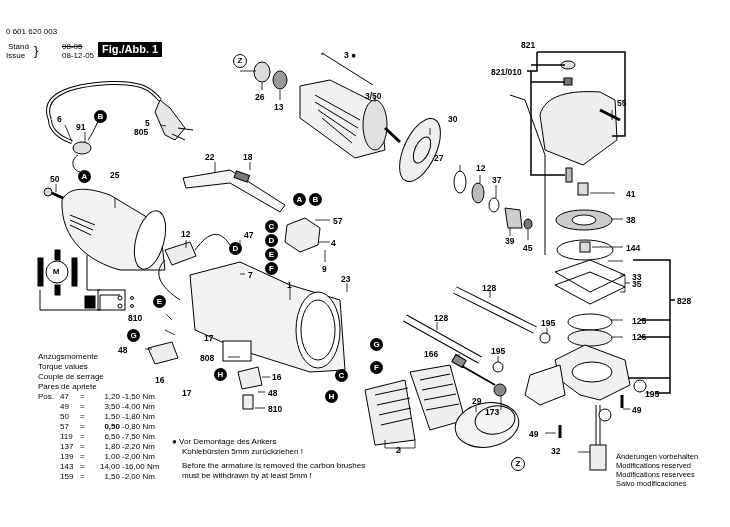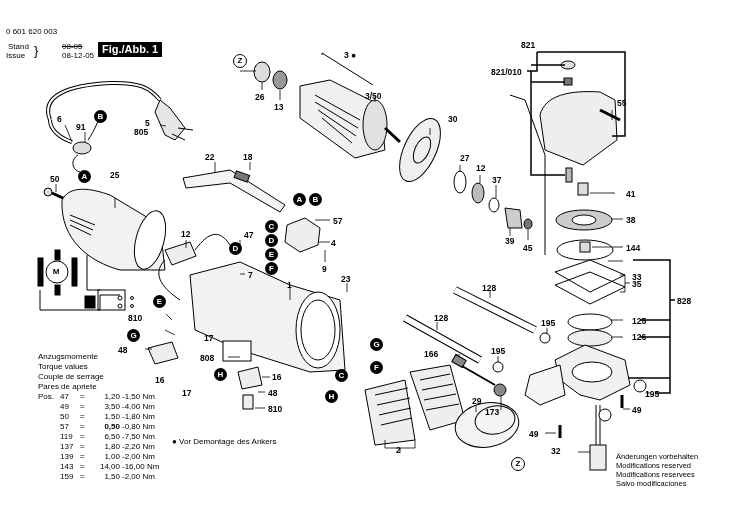--- a/index.html
+++ b/index.html
@@ -298,21 +298,21 @@
 <div class="lbl" style="left:200px;top:353px;">808</div>
 <div class="lbl" style="left:272px;top:372px;">16</div>
 <div class="lbl" style="left:268px;top:388px;">48</div>
 <div class="lbl" style="left:268px;top:404px;">810</div>
 
 <div class="lbl" style="left:344px;top:50px;"><span>3</span> ●</div>
 <div class="lbl" style="left:365px;top:91px;">3/50</div>
 <div class="lbl" style="left:255px;top:92px;">26</div>
 <div class="lbl" style="left:274px;top:102px;">13</div>
 <div class="lbl" style="left:448px;top:114px;">30</div>
-<div class="lbl" style="left:460px;top:153px;">27</div>
+<div class="lbl" style="left:434px;top:153px;">27</div>
 <div class="lbl" style="left:476px;top:163px;">12</div>
 <div class="lbl" style="left:492px;top:175px;">37</div>
 <div class="lbl" style="left:505px;top:236px;">39</div>
 <div class="lbl" style="left:523px;top:243px;">45</div>
 
 <div class="lbl" style="left:521px;top:40px;">821</div>
 <div class="lbl" style="left:491px;top:67px;">821/010</div>
 <div class="lbl" style="left:617px;top:98px;">55</div>
 <div class="lbl" style="left:626px;top:189px;">41</div>
 <div class="lbl" style="left:626px;top:215px;">38</div>
@@ -431,20 +431,23 @@
         <span class="c1x" style="width: 12px; display: inline-block;">=</span>
         <span class="c2" style="text-align: right; width: 28px; margin-right: 2px;">1,50</span>
         <span>- </span>
         <span class="c3">2,00 Nm</span>
       </div>
     </div>
 </div>
 
 <div class="note">
   <div><span>●</span> <span>Vor Demontage des Ankers</span></div>
+  <div style="padding-left:10px;">Kohlebürsten 5mm zurückziehen !</div>
+  <div style="padding-left:10px;margin-top:4px;">Before the armature is removed the carbon brushes</div>
+  <div style="padding-left:10px;">must be withdrawn by at least 5mm !</div>
 </div>
 
 <div class="mods">
   <div>Änderungen vorbehalten</div>
   <div>Modifications reserved</div>
   <div>Modifications reservees</div>
   <div>Salvo modificaciones</div>
 </div>
 
 </body></html>

